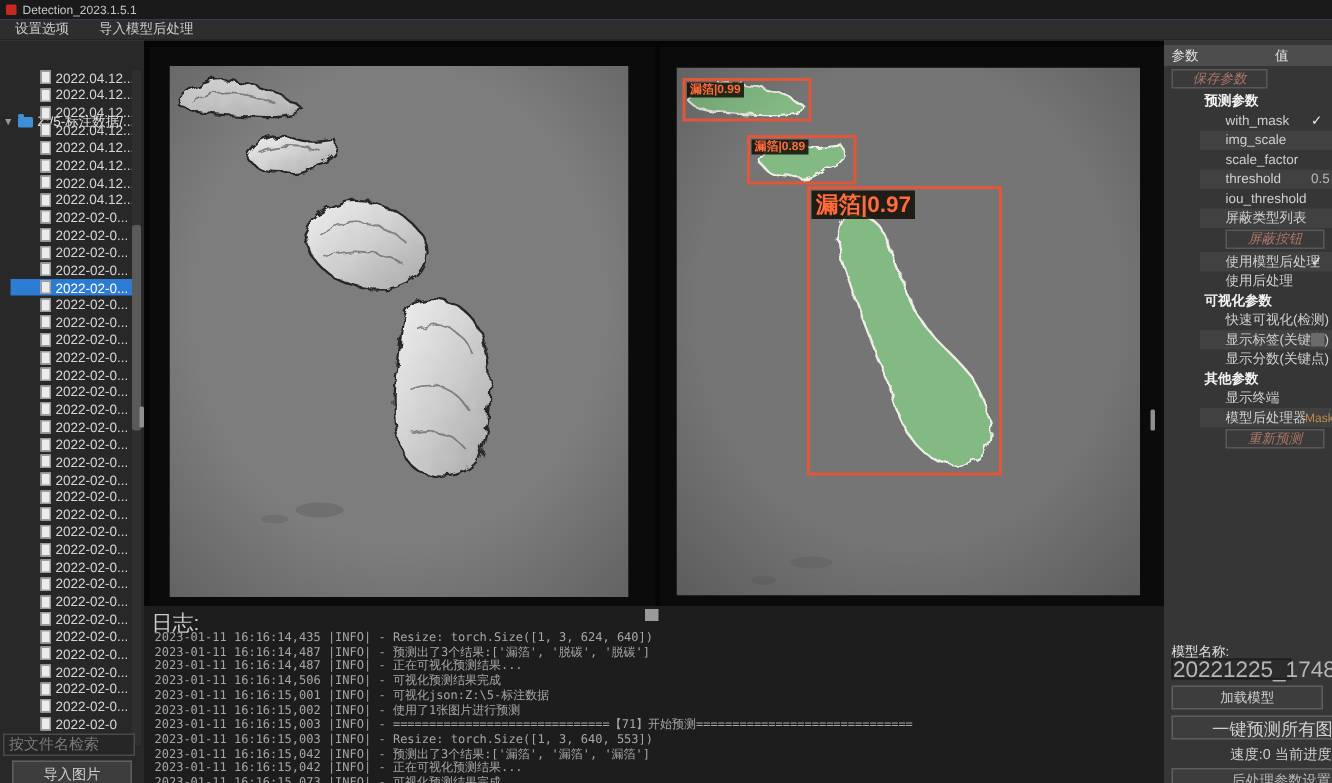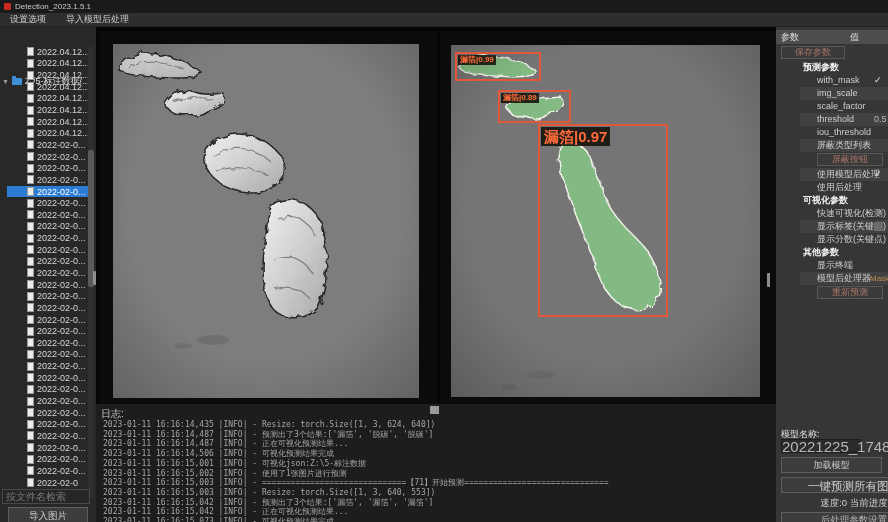--- a/index.html
+++ b/index.html
@@ -36,33 +36,33 @@
   .img-panel.left{left:4px;top:4px;width:337px;height:387px;}
   .img-panel.right{left:344px;top:4px;width:336px;height:387px;}
   .img-panel svg{position:absolute;display:block;}
   #detections{position:absolute;left:0;top:0;width:336px;height:387px;}
   .det-box{position:absolute;border:2px solid #e2573a;box-sizing:border-box;}
   .det-label{position:absolute;left:1px;top:1px;background:rgba(18,14,6,0.85);color:#ff6b3a;font-weight:bold;font-size:8px;line-height:10px;padding:0 2px;white-space:nowrap;}
   .det-label.big{font-size:15px;line-height:17px;padding:1px 3px;}
 
   
   .log{position:absolute;left:0;top:377px;width:680px;height:118px;background:#1d1d1d;overflow:hidden;}
-  .log-title{position:absolute;left:5px;top:3px;font-size:10px;color:#cccccc;}
+  .log-title{position:absolute;left:5px;top:3px;font-size:14px;color:#cccccc;}
   #log-lines{position:absolute;left:7px;top:16px;width:800px;}
   .log-line{font-family:"DejaVu Sans Mono",monospace;font-size:8px;line-height:9.7px;color:#a6a6a6;white-space:nowrap;}
   .scroll-corner{position:absolute;left:334px;top:379px;width:9px;height:8px;background:#9a9a9a;}
 
   .splitter{width:3px;height:14px;background:#8f8f8f;border-radius:1px;}
 
   
   .sidebar{left:776px;top:27px;width:160px;height:495px;background:#363636;overflow:visible;}
   .param-header{position:absolute;left:0;top:3px;width:112px;height:14px;background:#4d4d4d;font-size:9px;color:#e3e3e3;line-height:14px;}
   .param-header .ph-name{position:absolute;left:5px;}
   .param-header .ph-val{position:absolute;left:74px;}
-  .param-btn{background:#3a3a3a;border:1px solid #585858;color:#aa7668;font-size:9px;font-family:"Liberation Sans",sans-serif;height:13px;line-height:11px;padding:0;}
+  .param-btn{background:#3a3a3a;border:1px solid #585858;color:#aa7668;font-size:9px;font-family:"Liberation Sans",sans-serif;height:13px;line-height:11px;padding:0;font-style:italic;}
   .save-btn{position:absolute;left:5px;top:19px;width:64px;}
   #param-rows{position:absolute;left:0;top:34px;width:112px;padding-left:24px;}
   .p-section{height:13px;line-height:13px;font-size:9px;font-weight:bold;color:#f2f2f2;padding-left:3px;}
   .p-row{position:relative;height:13px;line-height:13px;font-size:9px;color:#cfcfcf;padding-left:17px;white-space:nowrap;}
   .p-row.stripe{background:#414141;}
   .p-val{position:absolute;left:74px;top:0;color:#b8b8b8;}
   .p-val.check{color:#e8e8e8;}
   .p-val.accent{left:70px;color:#c08a50;font-size:8px;}
   .p-checkbox{position:absolute;left:74px;top:2px;width:9px;height:9px;background:#6b6b6b;}
   .p-btnrow{position:relative;height:16px;}

